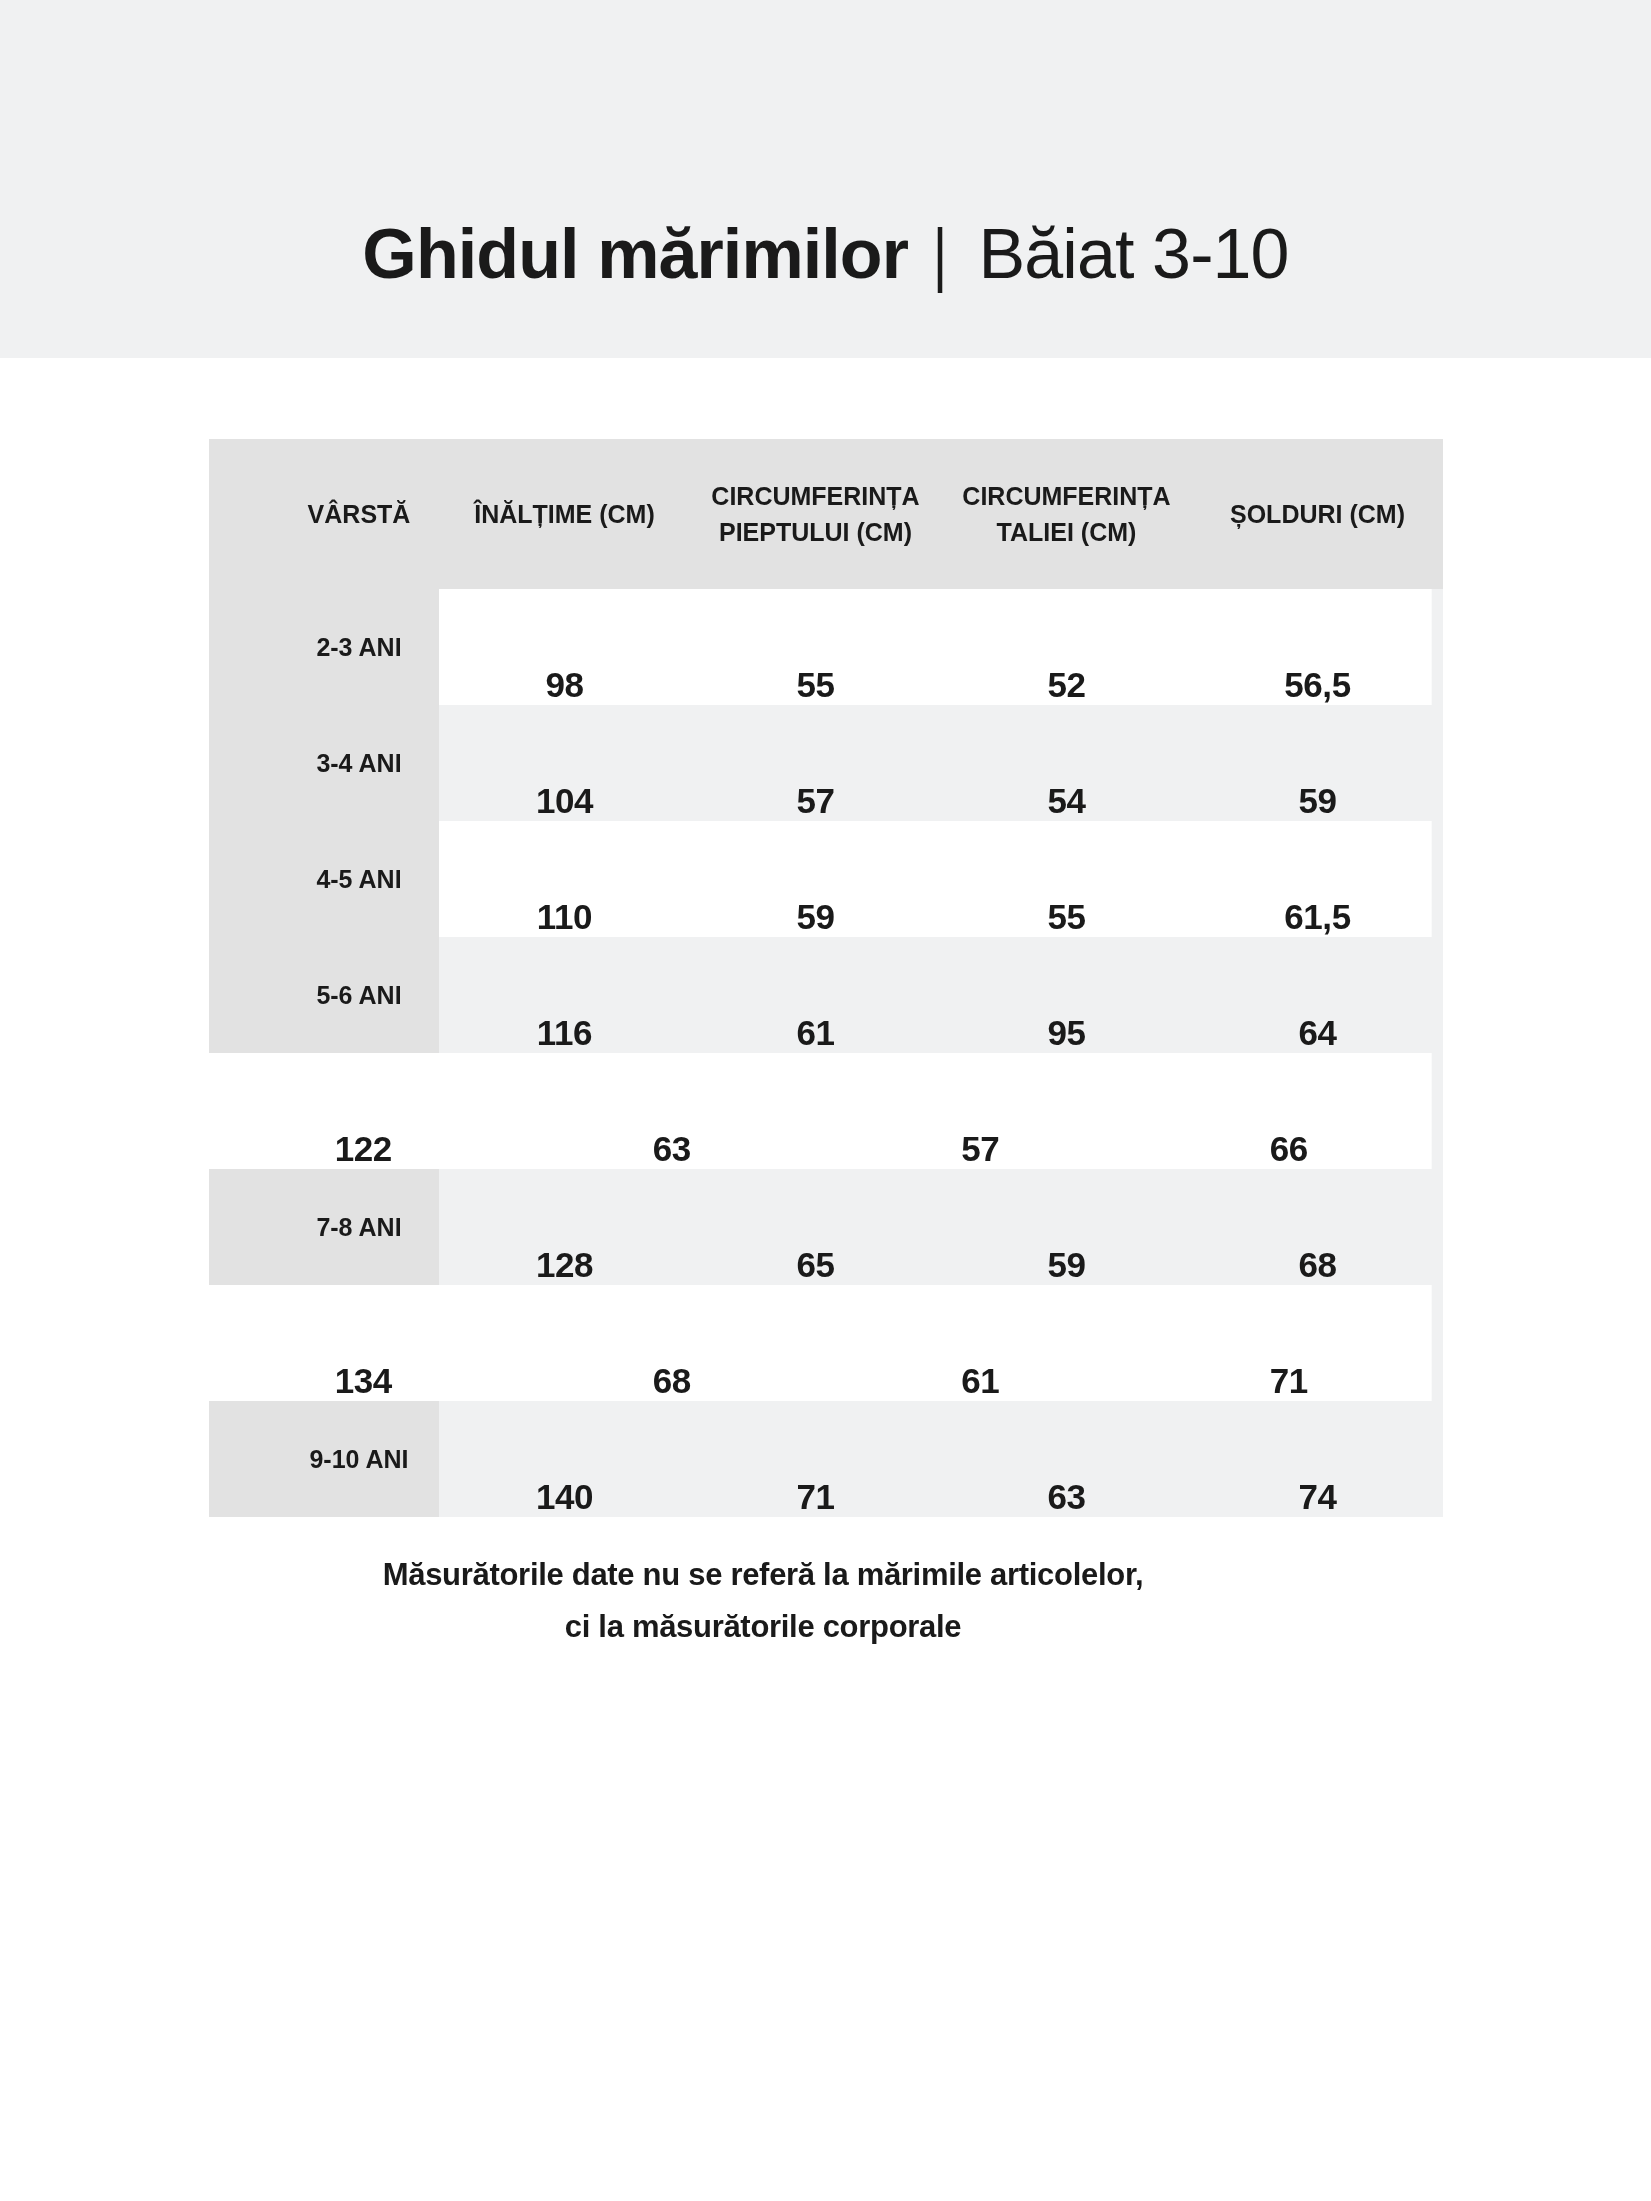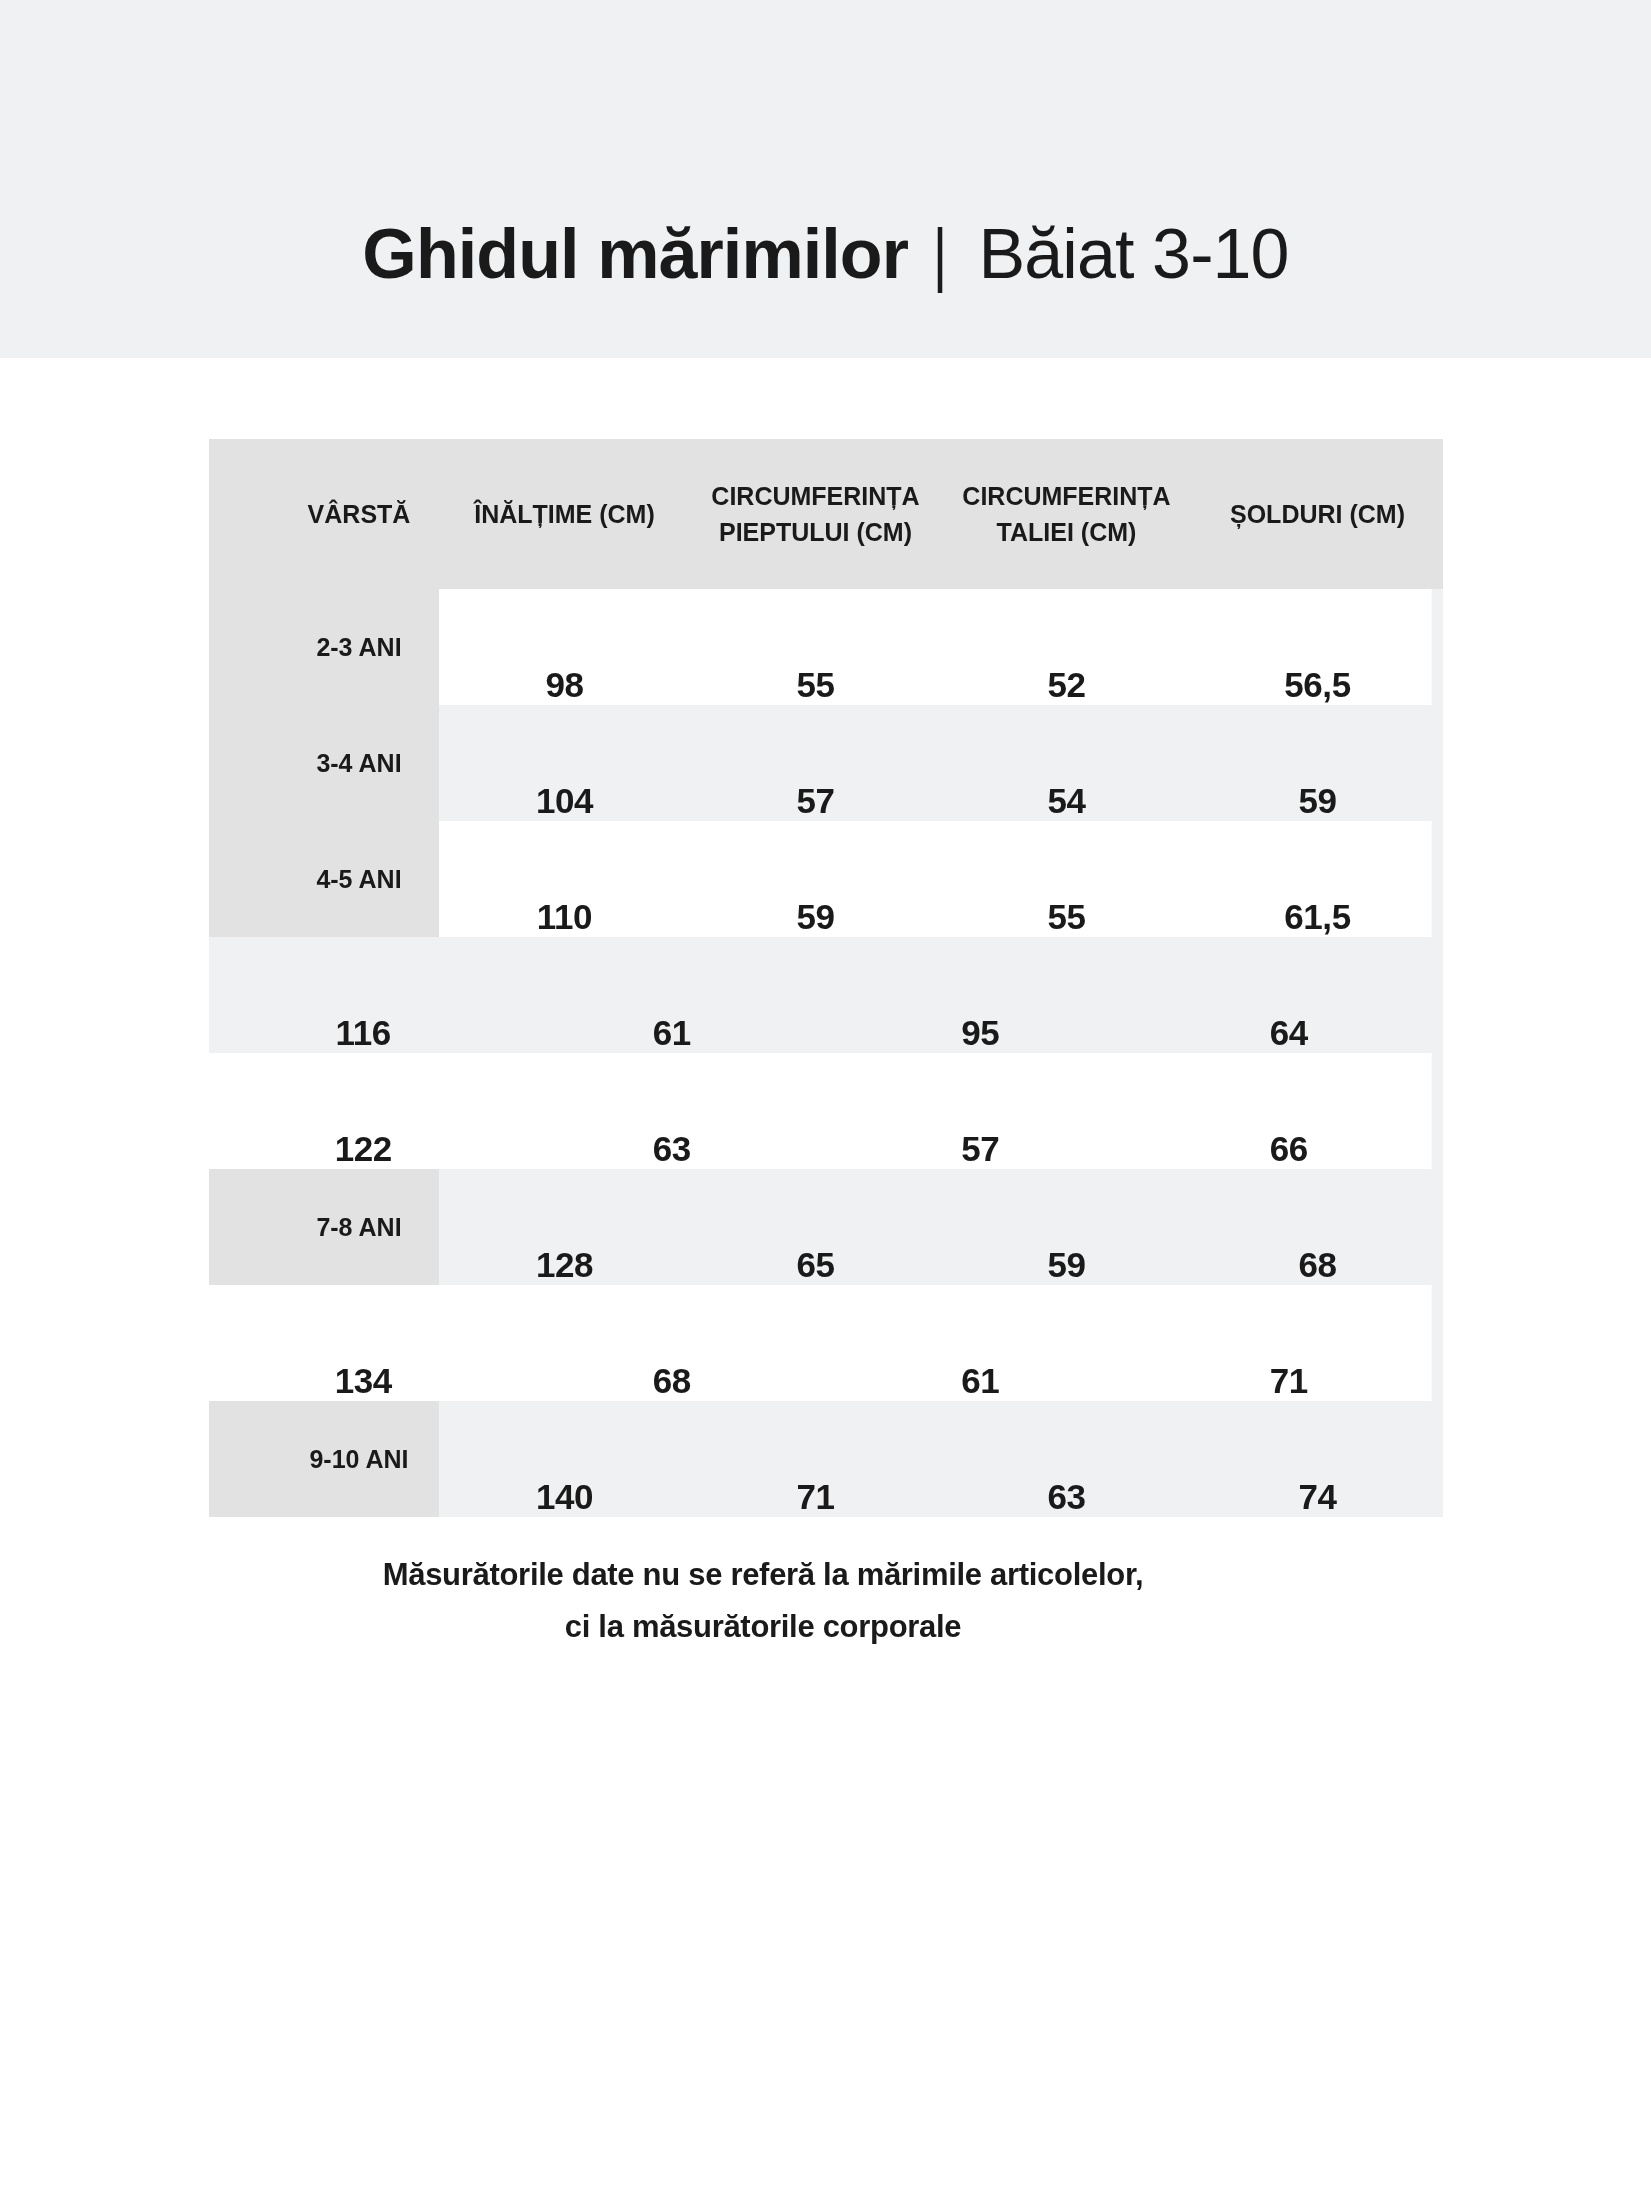--- a/index.html
+++ b/index.html
@@ -112,20 +112,21 @@
           <div class="cell col-val value">59</div>
         </div>
         <div class="row row-white">
           <div class="cell col-age row-label">4-5 ANI</div>
           <div class="cell col-val value">110</div>
           <div class="cell col-val value">59</div>
           <div class="cell col-val value">55</div>
           <div class="cell col-val value">61,5</div>
         </div>
         <div class="row">
+          <div class="cell col-age row-label">5-6 ANI</div>
           <div class="cell col-val value">116</div>
           <div class="cell col-val value">61</div>
           <div class="cell col-val value">95</div>
           <div class="cell col-val value">64</div>
         </div>
         <div class="row row-white">
           <div class="cell col-val value">122</div>
           <div class="cell col-val value">63</div>
           <div class="cell col-val value">57</div>
           <div class="cell col-val value">66</div>

